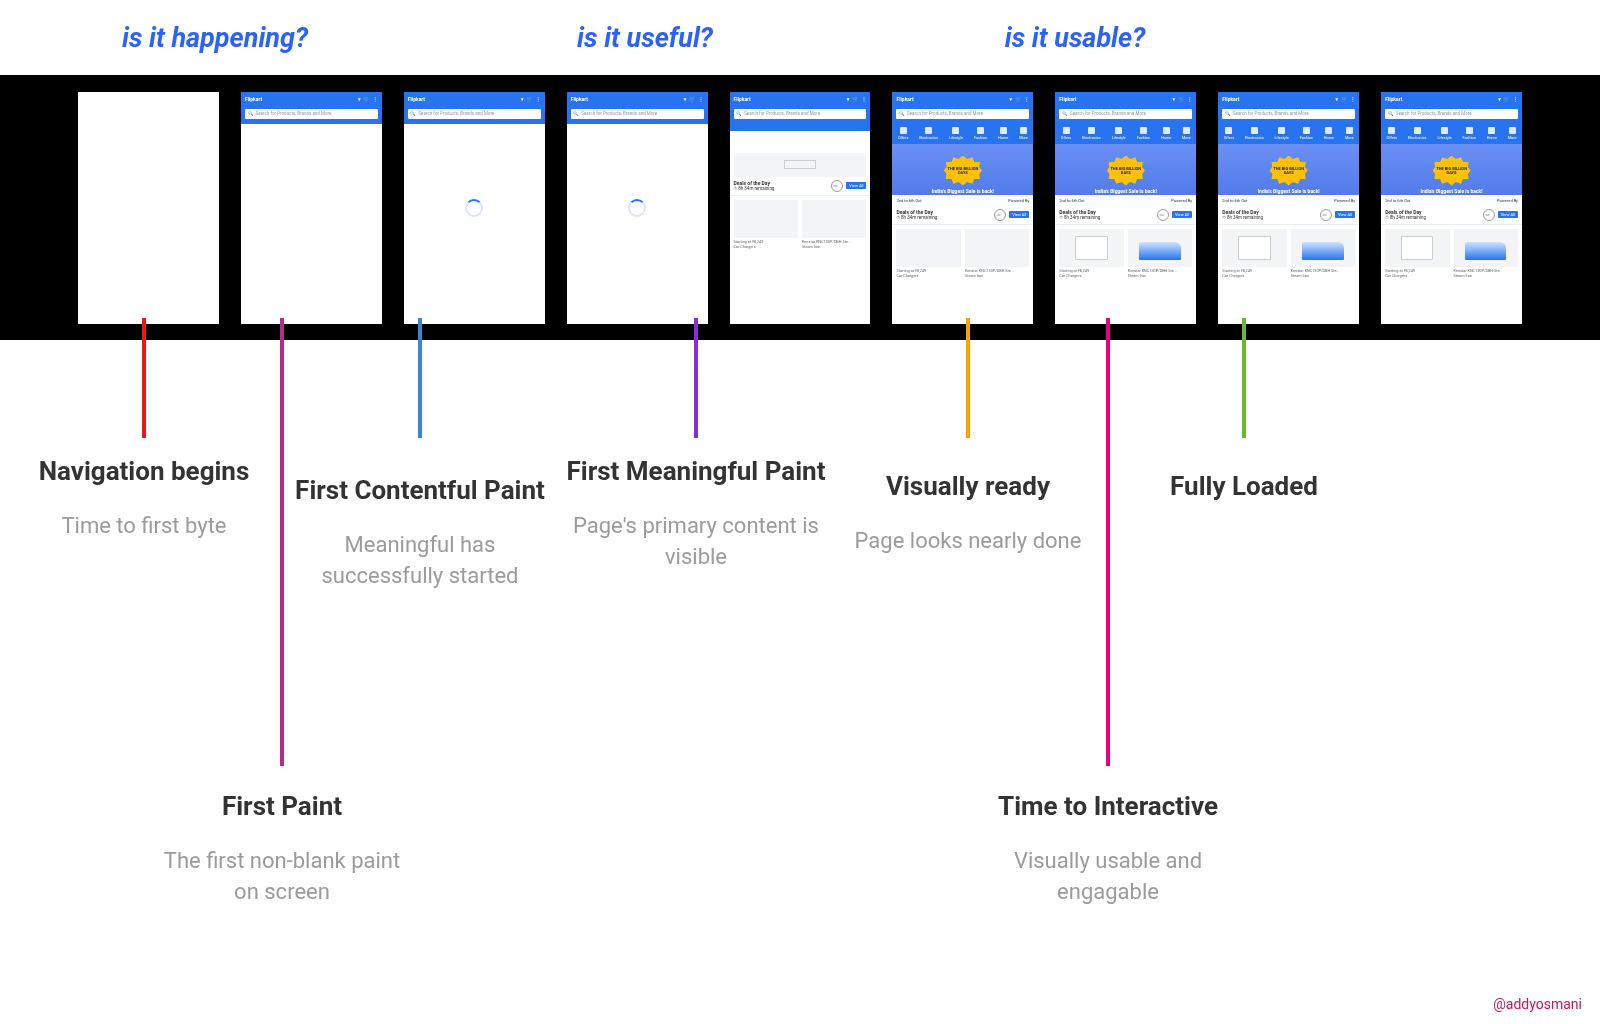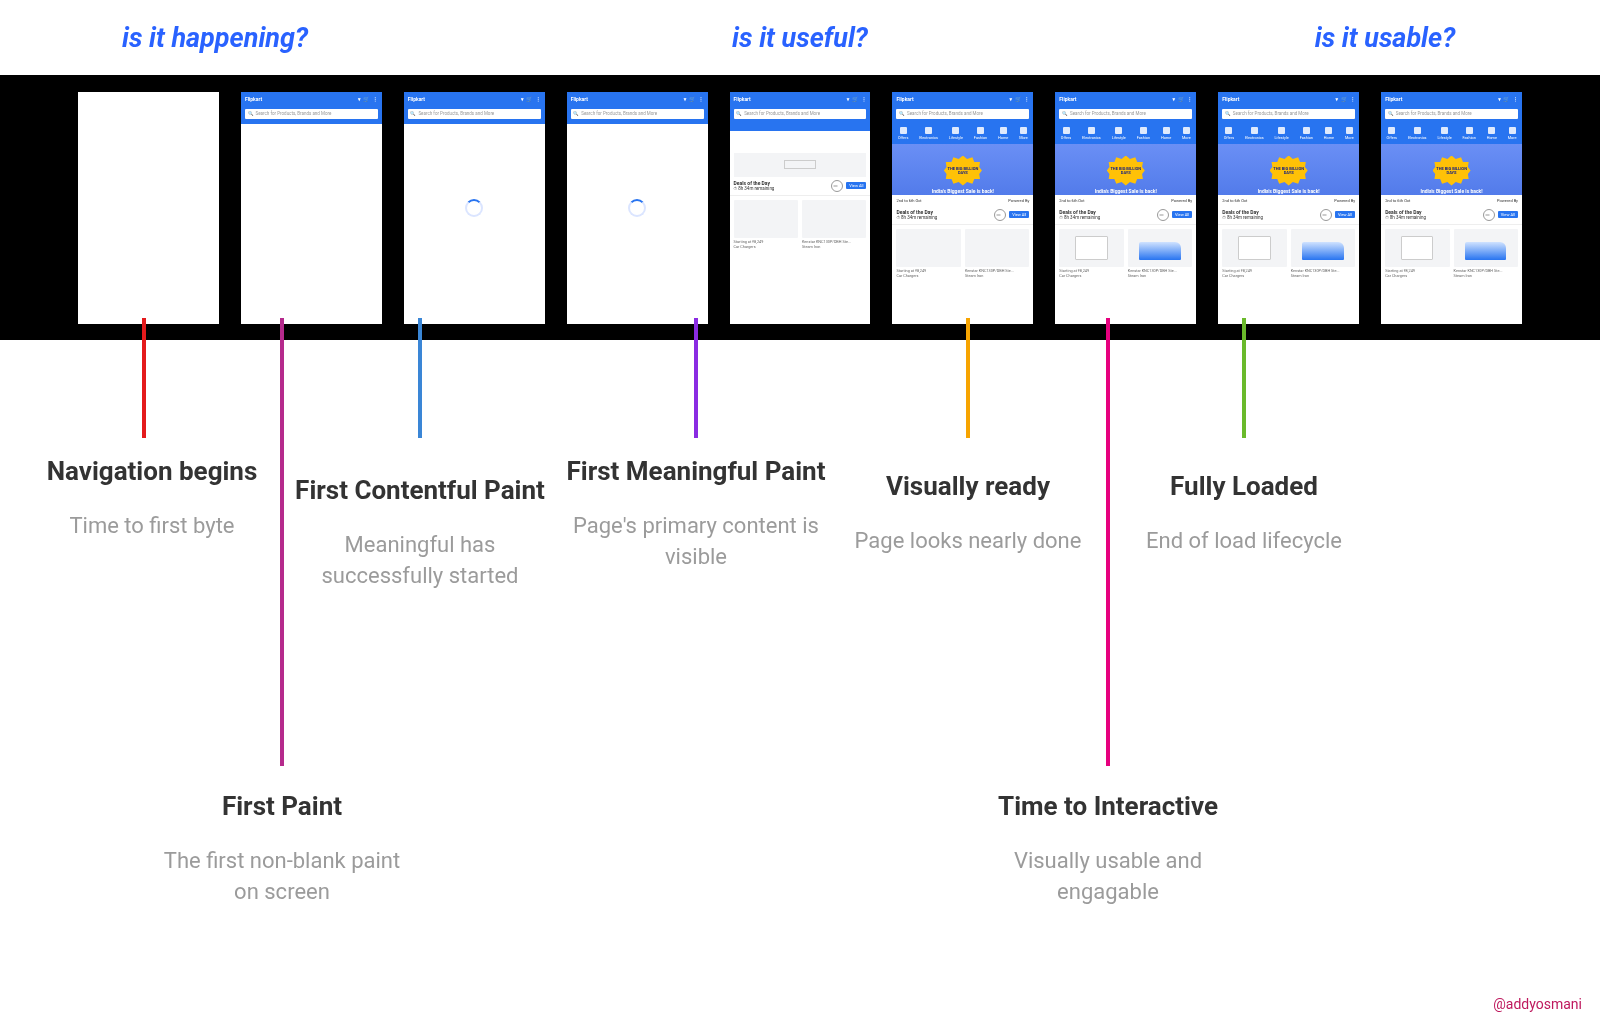--- a/index.html
+++ b/index.html
@@ -9,21 +9,21 @@
     background: #ffffff;
     font-family: -apple-system, "Segoe UI", Roboto, Helvetica, Arial, sans-serif;
     position: relative;
     overflow: hidden;
   }
   .questions {
     position: absolute;
     top: 22px;
     left: 0; right: 0;
     display: flex;
-    justify-content: space-between;
+    justify-content: flex-start;
   }
   .question {
     font-size: 27px;
     font-weight: 700;
     font-style: italic;
     color: #2962ff;
   }
   .timeline-strip {
     position: absolute;
     top: 75px;
@@ -486,39 +486,38 @@
 </div>
 
 <div class="marker-line" style="left:142px;height:120px;background:#e41a1c;"></div>
 <div class="marker-line" style="left:280px;height:448px;background:#b52a8c;"></div>
 <div class="marker-line" style="left:418px;height:120px;background:#3a86d6;"></div>
 <div class="marker-line" style="left:694px;height:120px;background:#8a2be2;"></div>
 <div class="marker-line" style="left:966px;height:120px;background:#f7a400;"></div>
 <div class="marker-line" style="left:1106px;height:448px;background:#e6007e;"></div>
 <div class="marker-line" style="left:1242px;height:120px;background:#6aba2b;"></div>
 
-<div class="milestone" style="left:22px;top:455px;">
+<div class="milestone" style="left:14px;top:455px;">
   <h3>Navigation begins</h3>
   <p>Time to first byte</p>
 </div>
 <div class="milestone" style="left:290px;top:474px;">
   <h3>First Contentful Paint</h3>
   <p>Meaningful has successfully started</p>
 </div>
 <div class="milestone" style="left:566px;top:455px;">
   <h3>First Meaningful Paint</h3>
   <p>Page's primary content is visible</p>
 </div>
 <div class="milestone" style="left:838px;top:470px;">
   <h3>Visually ready</h3>
   <p>Page looks nearly done</p>
 </div>
 <div class="milestone" style="left:1114px;top:470px;">
   <h3>Fully Loaded</h3>
-  <p>End of load lifecycle</p>
 </div>
 
 <div class="milestone" style="left:152px;top:790px;">
   <h3>First Paint</h3>
   <p>The first non-blank paint on screen</p>
 </div>
 <div class="milestone" style="left:978px;top:790px;">
   <h3>Time to Interactive</h3>
   <p>Visually usable and engagable</p>
 </div>

